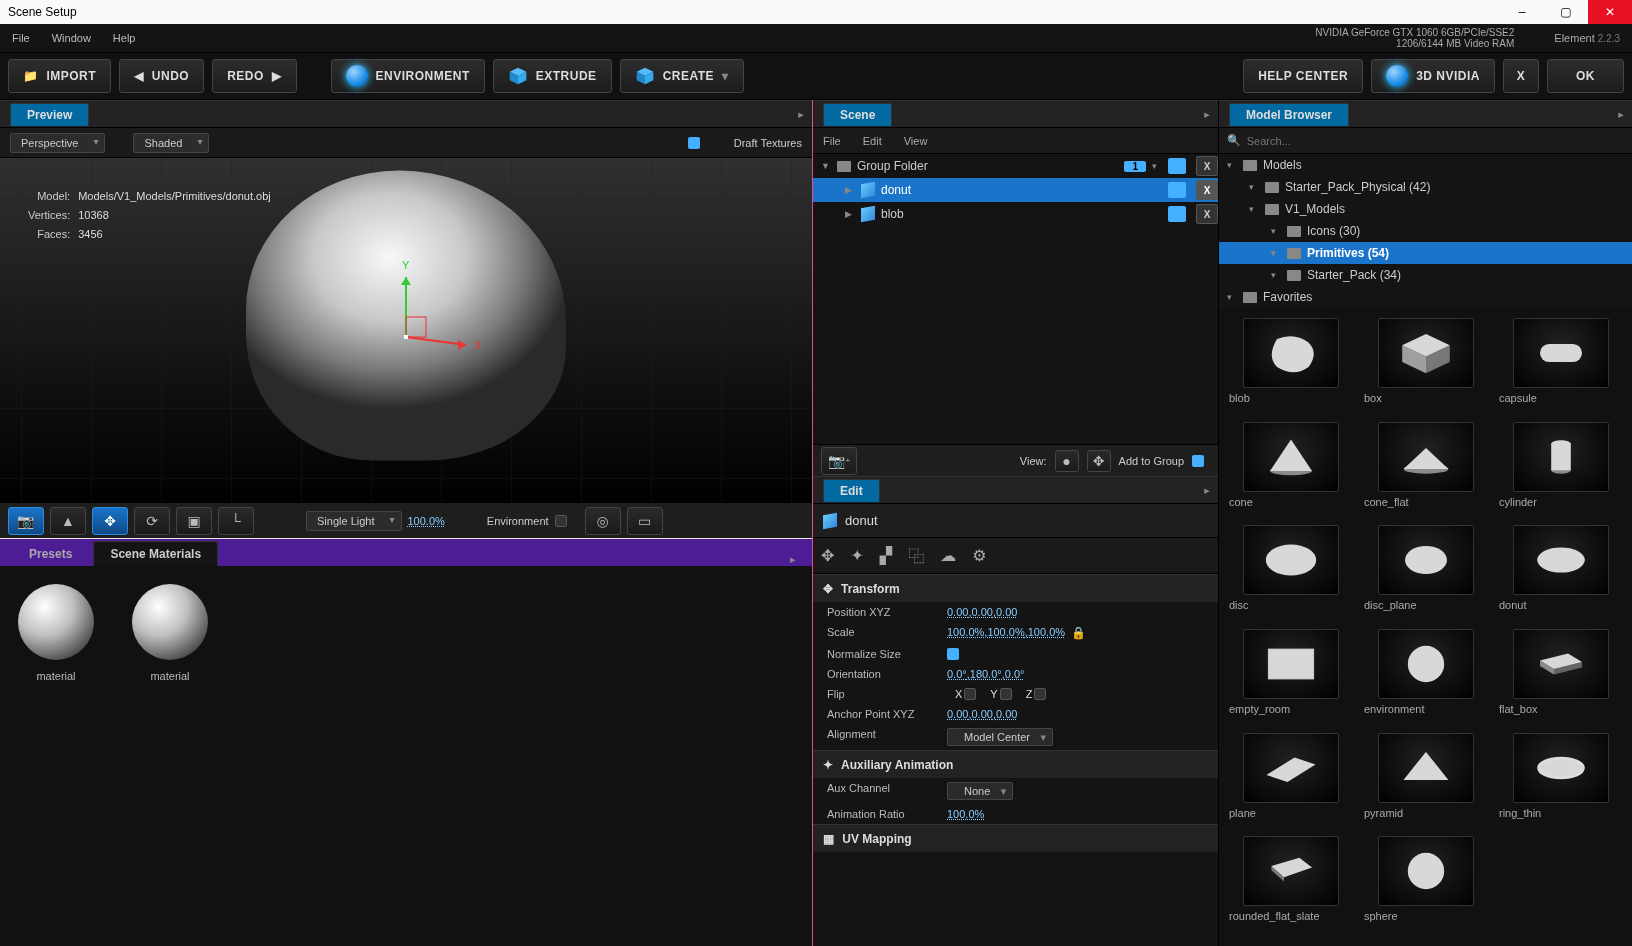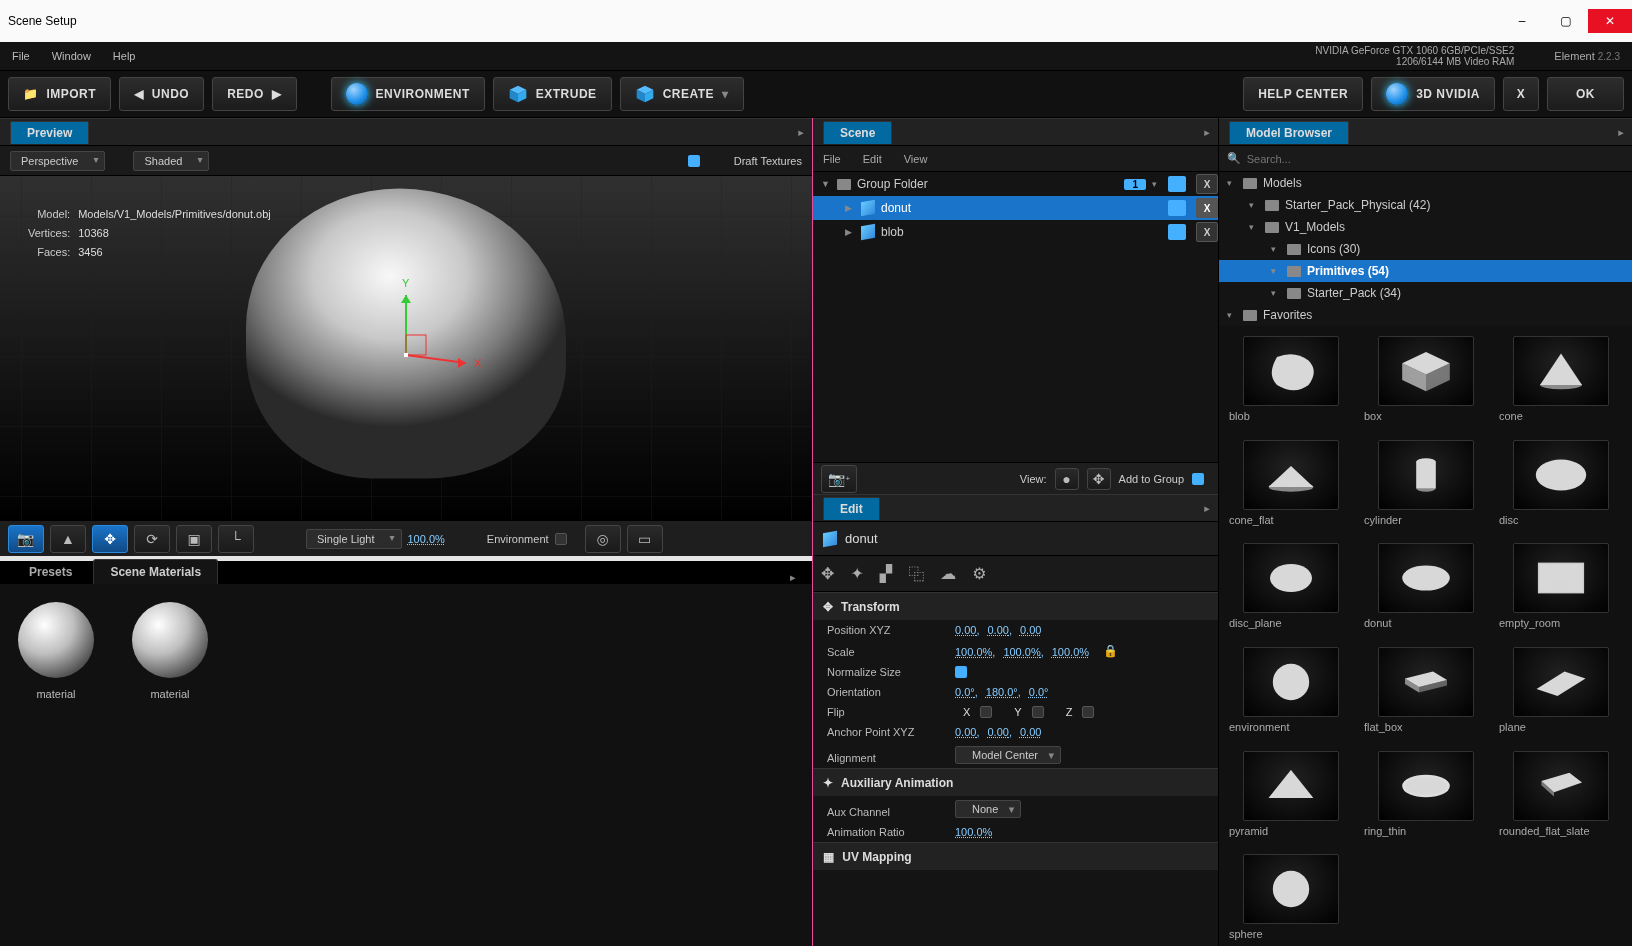--- a/index.html
+++ b/index.html
@@ -1,19 +1,19 @@
 <!DOCTYPE html>
 <html><head>
 <meta charset="utf-8">
 <style>
 * { margin: 0; padding: 0; box-sizing: border-box; font-family: "Segoe UI", Tahoma, sans-serif; user-select: none; }
 body { background: #1a1a1a; color: #ccc; font-size: 11px; overflow: hidden; width: 1632px; height: 946px; }
 
 
-.titlebar { height: 42px; background: #fafafa; display: flex; align-items: center; padding-left: 8px; color: #000; font-size: 12px; }
+.titlebar { height: 24px; background: #fafafa; display: flex; align-items: center; padding-left: 8px; color: #000; font-size: 12px; }
 .titlebar .spacer { flex: 1; }
 .winbtn { width: 44px; height: 24px; display: flex; align-items: center; justify-content: center; }
 .winbtn.close { background: #e81123; color: #fff; }
 
 
 .menubar { height: 28px; background: #141414; display: flex; align-items: center; padding: 0 12px; gap: 22px; color: #bbb; }
 .menubar .right { margin-left: auto; text-align: right; font-size: 10px; color: #aaa; line-height: 11px; }
 .menubar .version { color: #777; font-size: 10px; }
 
 
@@ -50,21 +50,21 @@
 .viewport .info td:first-child { text-align:right; padding-right:6px; color:#ccc; }
 .viewport .blob { position:absolute; left:50%; top:50%; transform:translate(-50%,-55%); width:320px; height:290px; }
 .viewport .blob .shape{ width:100%; height:100%; background: radial-gradient(ellipse 60% 55% at 45% 30%, #f8f8f8, #c8c8c8 40%, #7a7a7a 70%, #2a2a2a 95%); border-radius: 55% 60% 50% 45% / 55% 60% 45% 50%; filter: blur(.5px); }
 .viewport .gizmo { position:absolute; left:50%; top:52%; pointer-events:none; }
 
 .viewport-footer { height: 36px; background: #1e1e1e; display:flex; align-items:center; padding:0 8px; gap:6px; border-top:1px solid #000;}
 .sqbtn { width:36px; height:28px; background:linear-gradient(#2a2a2a,#1a1a1a); border:1px solid #444; border-radius:3px; display:flex;align-items:center;justify-content:center; color:#bbb; font-size:14px; }
 .sqbtn.active { background: linear-gradient(#1a74c9,#104a86); border-color:#2a8ae0; color:#fff; }
 
 
-.bottom-tabs { height:28px; background:#000000; display:flex; align-items:flex-end; padding-left:12px; border-top:5px solid #e5e5e5;}
+.bottom-tabs { height:28px; background:#4c1d95; display:flex; align-items:flex-end; padding-left:12px; border-top:1px solid #e5e5e5;}
 .bottom-tabs .tab { padding:5px 16px; background:#141414; border:1px solid #333; border-bottom:none; border-radius:3px 3px 0 0; margin-right:4px; font-size:12px; font-weight:bold; color:#ccc; }
 .bottom-tabs .tab.inactive { background:transparent; border-color:transparent; color:#aaa; }
 .materials { flex:1; background:#111; display:flex; padding:18px; gap:38px; }
 .mat-item { text-align:center; font-size:11px; color:#bbb; }
 .mat-sphere { width:76px; height:76px; border-radius:50%; background: radial-gradient(circle at 35% 30%, #fff, #bfbfbf 40%, #555 75%, #111 100%); margin-bottom:10px; }
 
 
 .scene-bar { height:26px; display:flex; align-items:center; padding:0 10px; gap:22px; background:#1a1a1a; border-bottom:1px solid #000; color:#aaa; }
 .scene-tree { background:#141414; flex: 0 0 290px; overflow:hidden; }
 .tree-row { height:24px; display:flex; align-items:center; padding-left:8px; gap:6px; color:#ccc; font-size:12px; }
@@ -80,21 +80,21 @@
 
 .scene-footer { height:32px; background:#1e1e1e; border-top:1px solid #000; display:flex; align-items:center; padding:0 8px; gap:8px; }
 .scene-footer .flex{flex:1;}
 
 
 .edit-body { flex:1; background:#141414; overflow:auto; }
 .edit-body::-webkit-scrollbar{width:14px;} .edit-body::-webkit-scrollbar-thumb{background:#333;border-radius:7px;border:3px solid #141414;}
 .edit-title { height:34px; background:#1e1e1e; display:flex; align-items:center; padding:0 10px; gap:8px; font-size:13px; color:#ddd; border-bottom:1px solid #000;}
 .edit-icons { height:36px; display:flex; align-items:center; padding:0 8px; gap:16px; color:#aaa; font-size:16px; border-bottom:1px solid #000;}
 .section-hdr { height:28px; background:#222; display:flex; align-items:center; padding:0 10px; gap:8px; font-weight:bold; color:#ddd; font-size:12px; border-top:1px solid #333;}
-.prop-row { display:flex; align-items:flex-end; padding:4px 14px; gap:8px; font-size:11px; }
+.prop-row { display:flex; align-items:flex-start; padding:4px 14px; gap:0; font-size:11px; }
 .prop-row .lbl { width:120px; color:#bbb; }
 .prop-row .val { color:#8cf; text-decoration:underline dotted; }
 .prop-row .val.sep::after { content:", "; color:#8cf; }
 .prop-row .pill { background:#2a2a2a; border:1px solid #444; padding:2px 22px 2px 16px; border-radius:2px; position:relative; }
 .prop-row .pill::after { content:"▾"; position:absolute; right:6px; color:#888; }
 .prop-row .axis-lbl { color:#ddd; margin:0 2px 0 8px; }
 .prop-row .axis-lbl:first-of-type { margin-left:0; }
 .lock { color:#45b0ff; font-size:12px; margin-left:6px;}
 
 
@@ -471,20 +471,28 @@
               <polygon points="50,8 84,24 50,40 16,24"></polygon>
               <polygon points="16,24 50,40 50,64 16,48" opacity=".7"></polygon>
               <polygon points="84,24 84,48 50,64 50,40" opacity=".5"></polygon>
             </svg>
           </div>
           <div class="cap">box</div>
         </div>
         <div class="thumb">
           <div class="img">
             <svg class="white prim" viewBox="0 0 100 70">
+              <rect x="20" y="22" width="60" height="26" rx="13"></rect>
+            </svg>
+          </div>
+          <div class="cap">capsule</div>
+        </div>
+        <div class="thumb">
+          <div class="img">
+            <svg class="white prim" viewBox="0 0 100 70">
               <polygon points="50,10 80,55 20,55"></polygon>
               <ellipse cx="50" cy="55" rx="30" ry="6" opacity=".6"></ellipse>
             </svg>
           </div>
           <div class="cap">cone</div>
         </div>
         <div class="thumb">
           <div class="img">
             <svg class="white prim" viewBox="0 0 100 70">
               <polygon points="50,22 82,52 18,52"></polygon>

